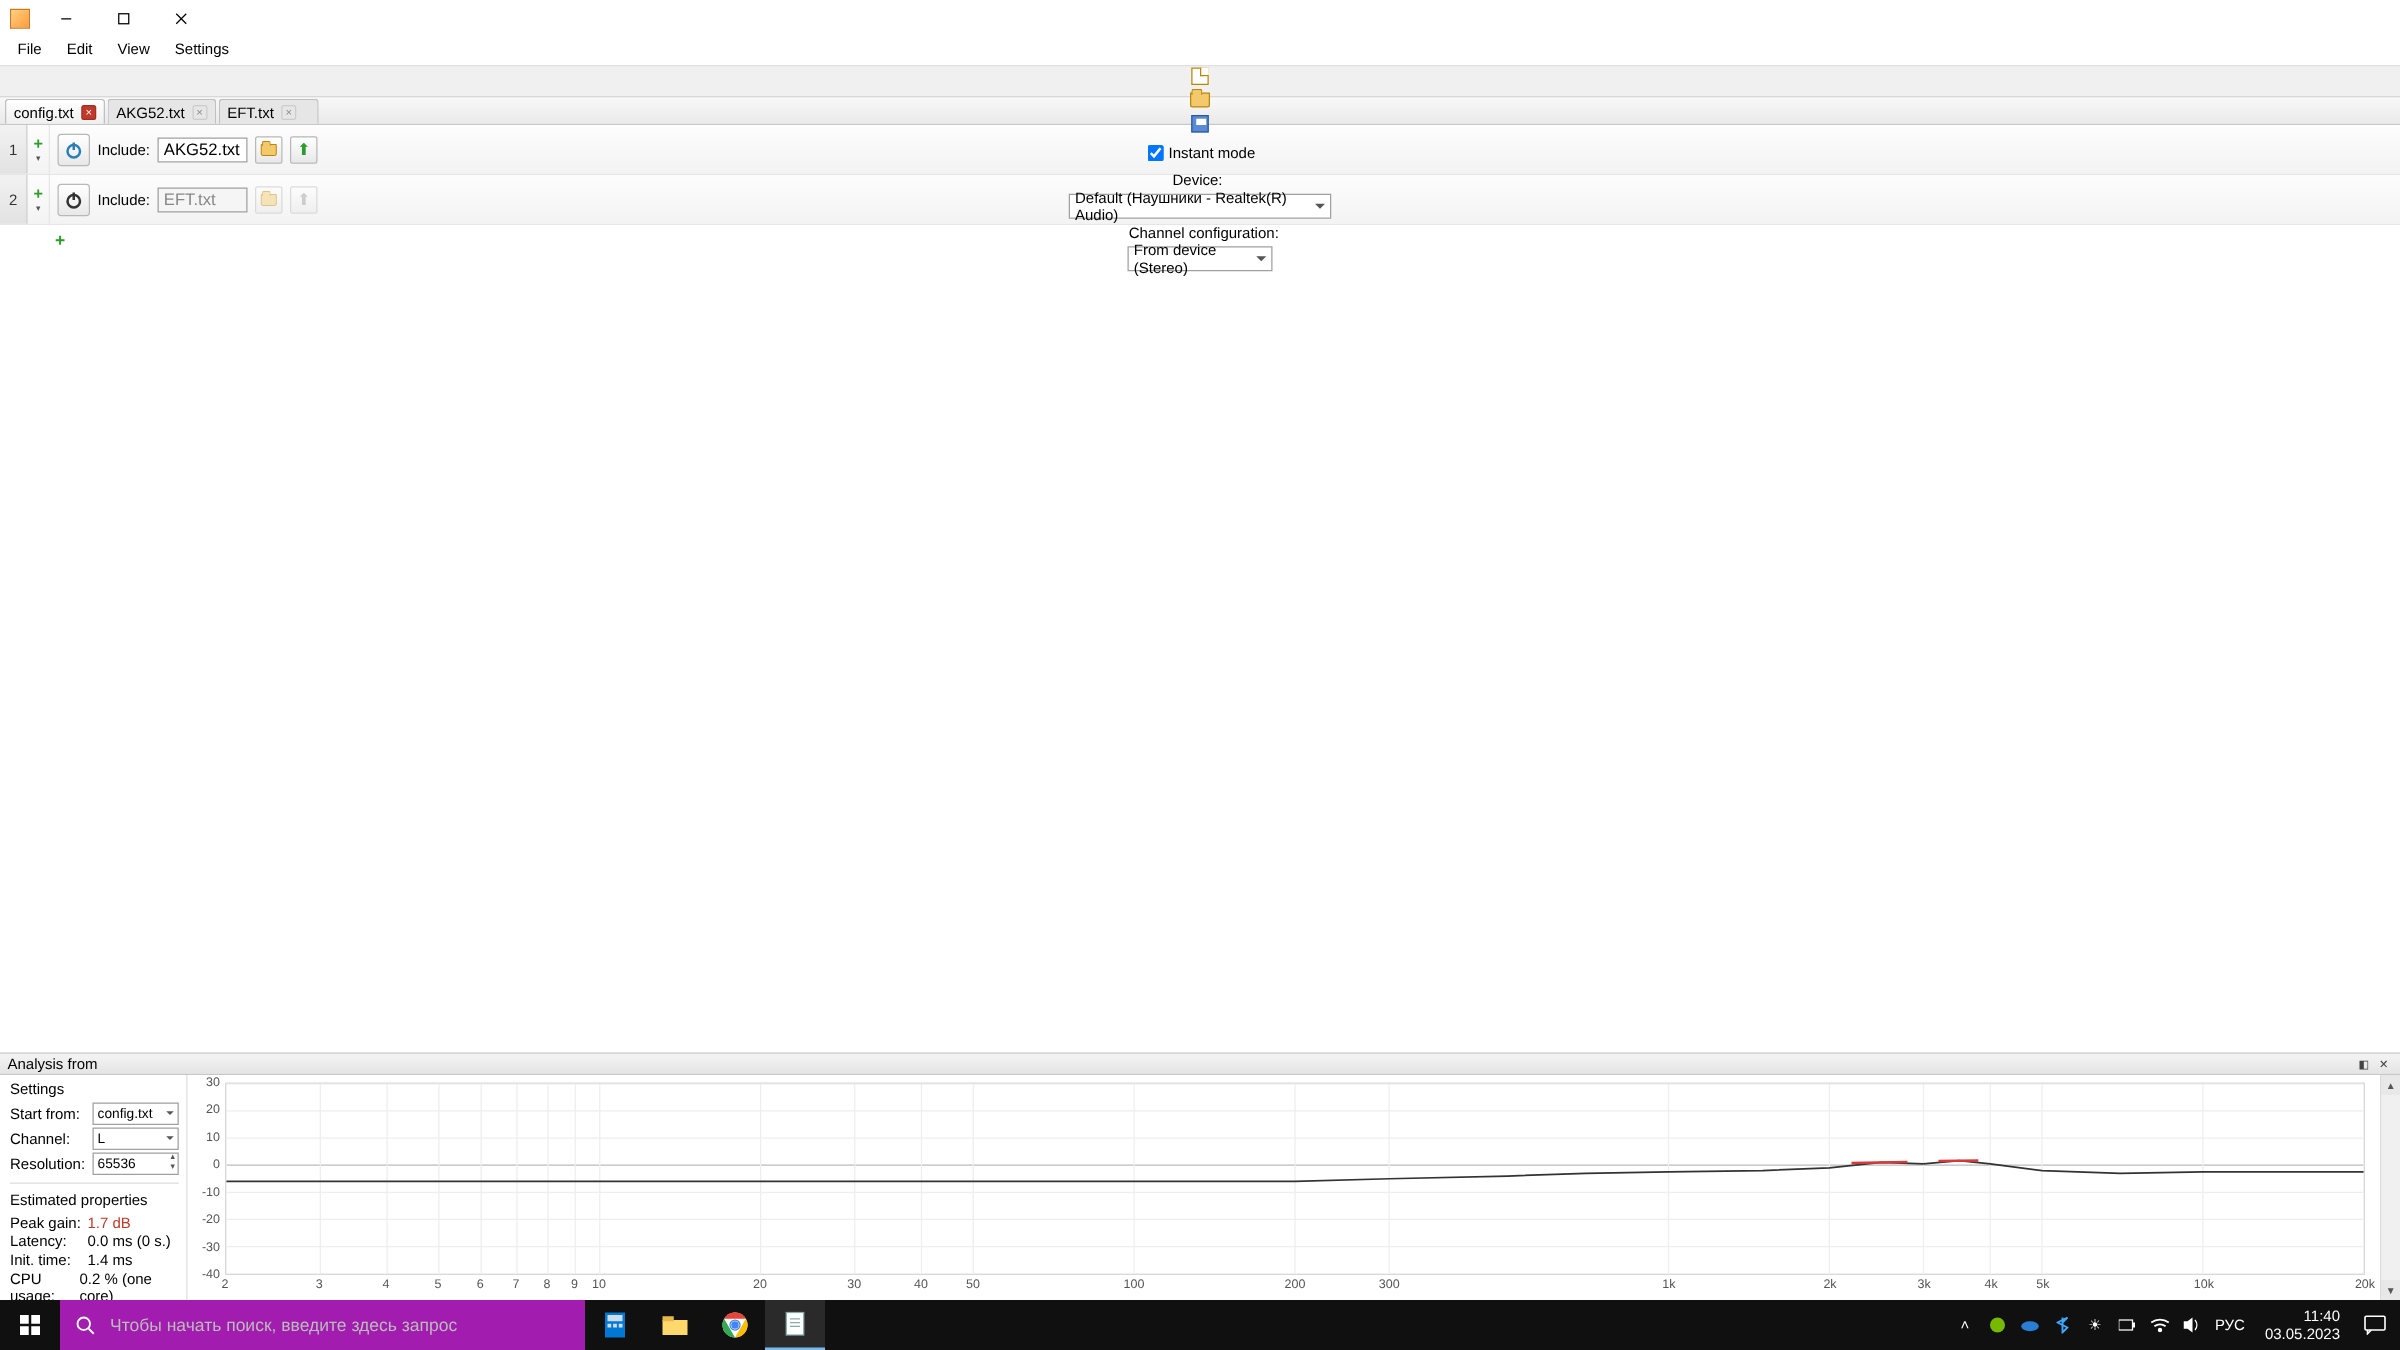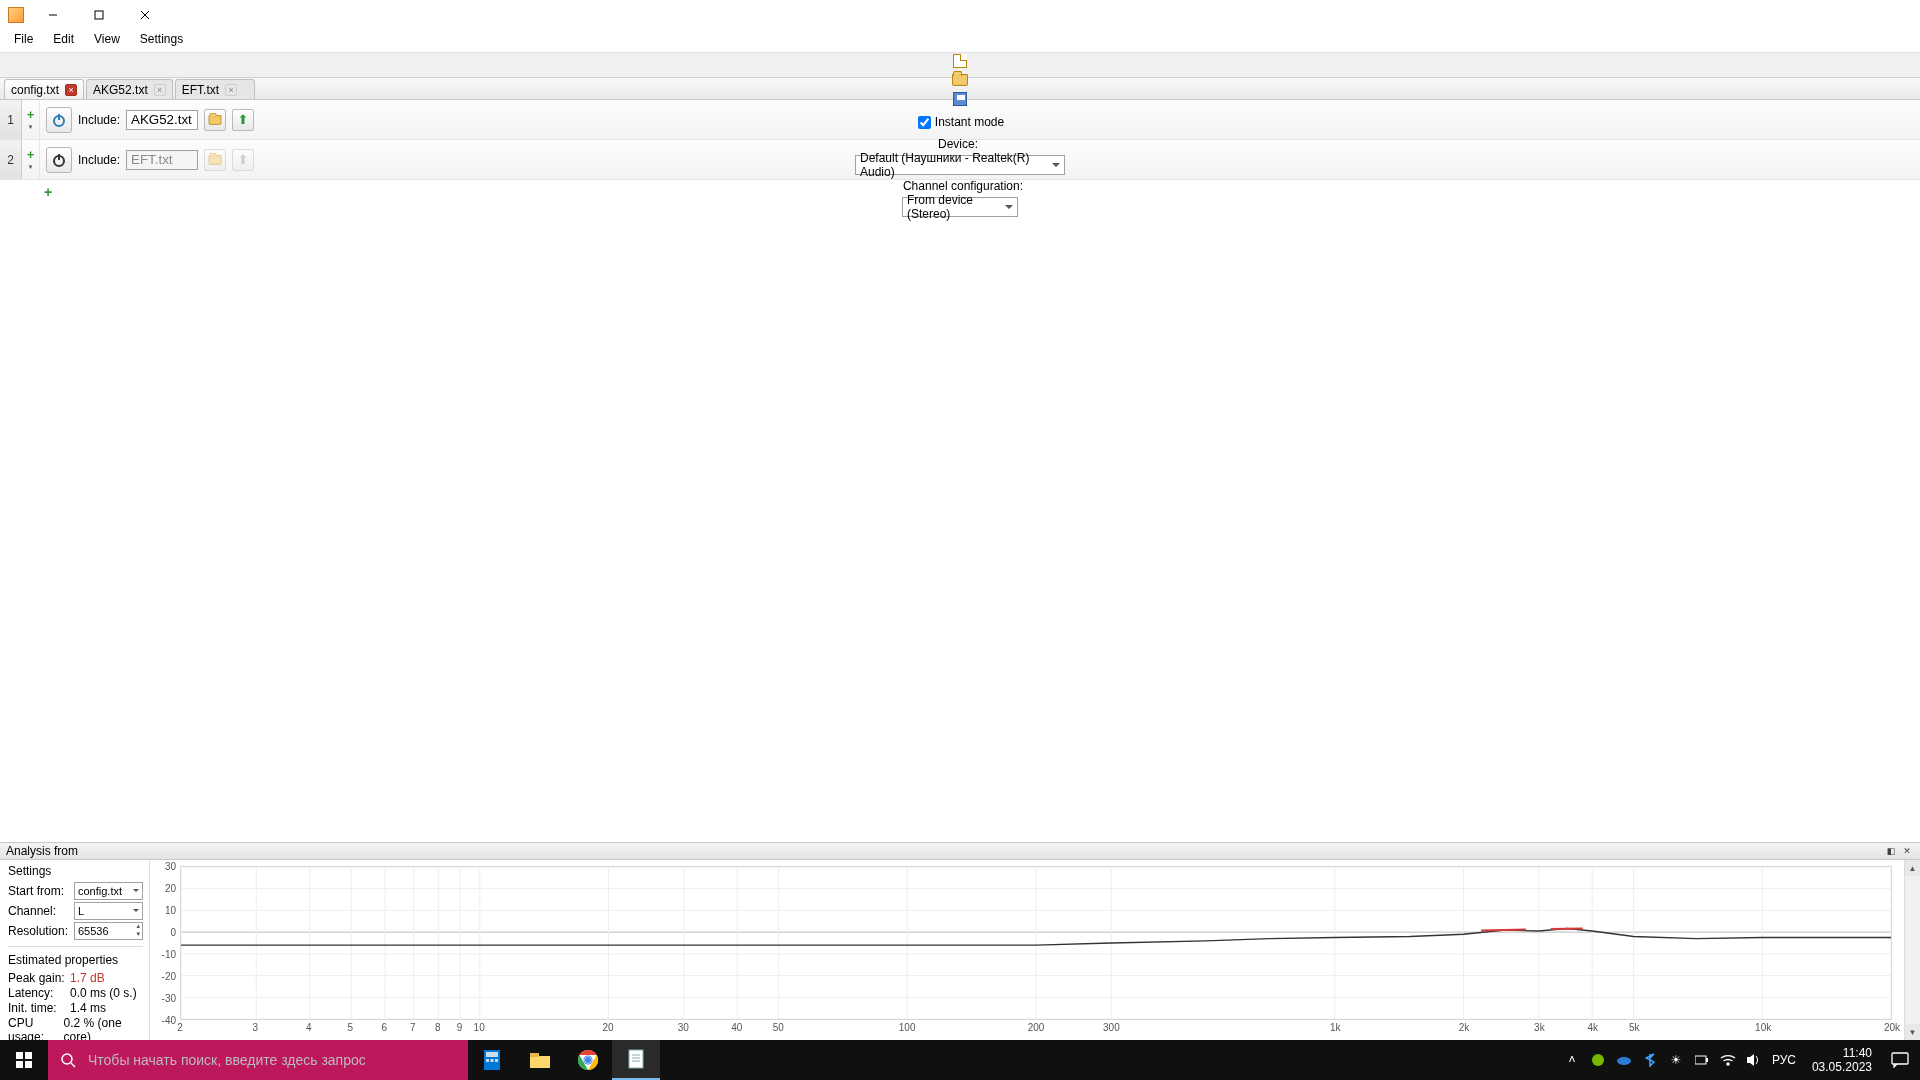--- a/index.html
+++ b/index.html
@@ -80,21 +80,21 @@
 .x-tick { position:absolute; top:0; font-size:10px; color:#555; transform:translateX(-50%); }
 .plot { position:absolute; left:30px; right:12px; top:6px; bottom:20px; border:1px solid #d8d8d8; background:#fff; }
 .plot svg { width:100%; height:100%; display:block; }
 .analysis-scroll { width:16px; background:#f0f0f0; border-left:1px solid #dcdcdc; position:relative; }
 .analysis-scroll .up, .analysis-scroll .dn { position:absolute; left:0; width:100%; height:16px; background:#e8e8e8; display:flex; align-items:center; justify-content:center; font-size:8px; color:#555;}
 .analysis-scroll .up { top:0; } .analysis-scroll .dn { bottom:0; }
 
 
 .taskbar { position:fixed; bottom:0; left:0; right:0; height:40px; background:#101010; display:flex; align-items:center; color:#fff; }
 .taskbar .start { width:48px; height:40px; display:flex; align-items:center; justify-content:center; }
-.taskbar .search { height:40px; width:420px; display:flex; align-items:center; background:#be185d; }
+.taskbar .search { height:40px; width:420px; display:flex; align-items:center; background:#a21caf; }
 .taskbar .search .mag { width:40px; display:flex; align-items:center; justify-content:center; }
 .taskbar .search .ph { color:#bbb; font-size:14px; }
 .taskbar .tapp { width:48px; height:40px; display:flex; align-items:center; justify-content:center; }
 .taskbar .tapp.active { border-bottom:2px solid #76b9ed; background:#2a2a2a; }
 .taskbar .tspacer { flex:1; }
 .taskbar .tray { display:flex; align-items:center; gap:10px; padding:0 8px; }
 .taskbar .tray .ico { width:16px; height:16px; display:flex; align-items:center; justify-content:center; color:#fff; font-size:12px;}
 .taskbar .clock { text-align:right; font-size:12px; line-height:14px; padding:0 8px; }
 .taskbar .notif { width:40px; height:40px; display:flex; align-items:center; justify-content:center; }
 

